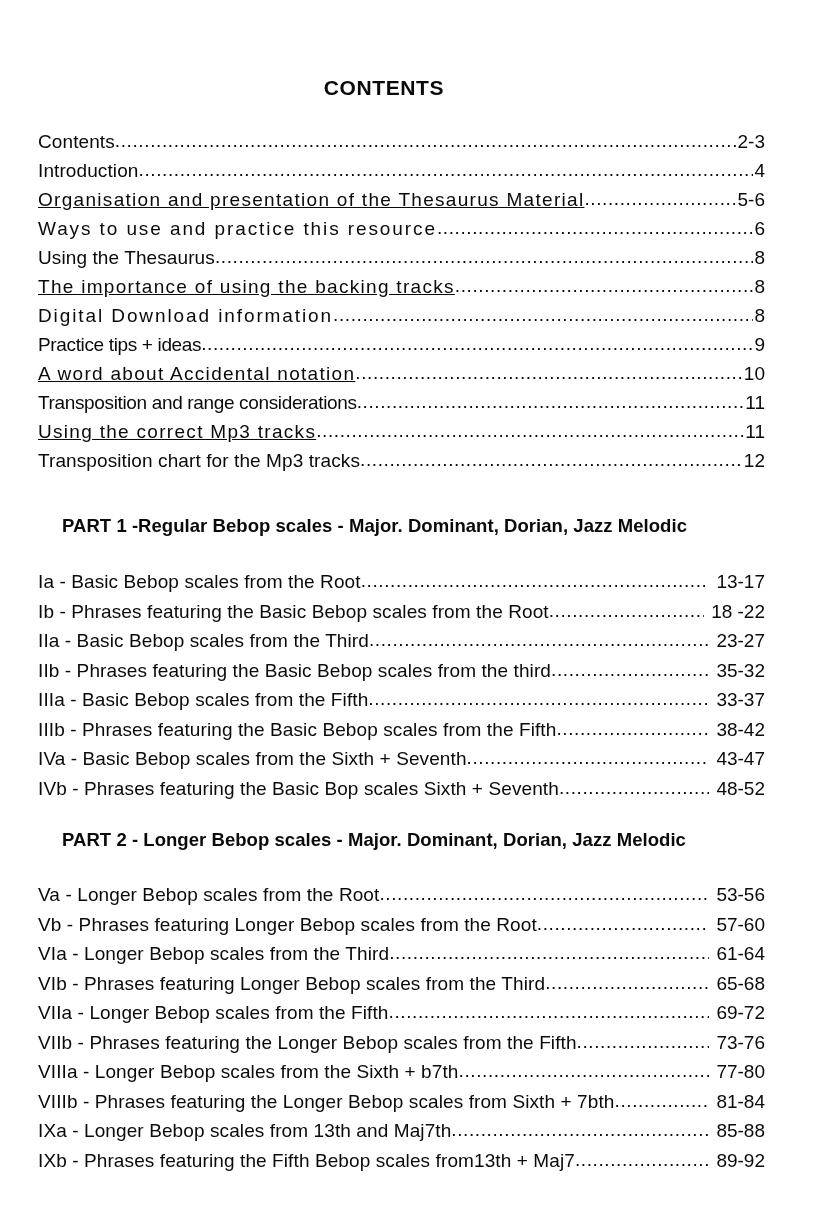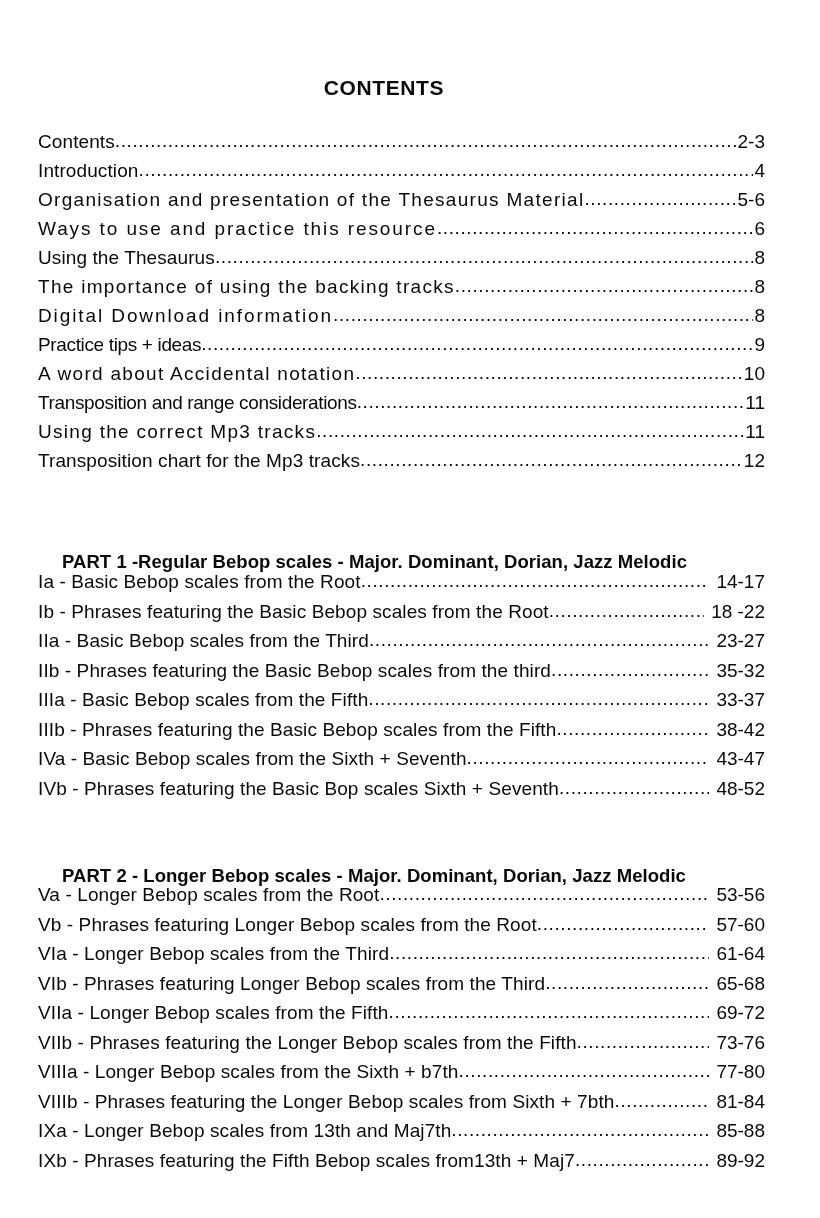--- a/index.html
+++ b/index.html
@@ -74,38 +74,37 @@
   }
   .toc-pages {
     flex: 0 0 auto;
     font-size: 19px;
     text-align: left;
     padding-left: 1px;
   }
 
   
   #front-block .toc-row { height: 29px; line-height: 29px; }
-  #front-block .toc-label.wide { letter-spacing: 1.3px; }
+  #front-block .toc-label.wide { letter-spacing: 1.3px; text-decoration: underline; }
   #front-block .toc-label.xwide { letter-spacing: 1.9px; }
   #front-block .toc-label.narrow { letter-spacing: -0.35px; }
 
   #part1-block .toc-row,
   #part2-block .toc-row { height: 29.5px; line-height: 29.5px; }
 
   .gap-pre { margin-left: 6px; }
 
   
   .part-heading {
     position: absolute;
     left: 62px;
     font-weight: bold;
     font-size: 18.5px;
     letter-spacing: 0.05px;
     white-space: nowrap;
-    margin-top: 36px;
   }
   #part1-heading { top: 503px; }
   #part2-heading { top: 817px; }
 </style>
 </head>
 <body>
 
 <div class="page">
 
   <div class="doc-title">CONTENTS</div>
@@ -172,21 +171,21 @@
         <span class="toc-pages">12</span>
       </div>
     </div>
 
   <div class="part-heading" id="part1-heading">PART 1 -Regular Bebop scales - Major. Dominant, Dorian, Jazz Melodic</div>
 
   <div class="toc-block" id="part1-block">
       <div class="toc-row">
         <span class="toc-label">Ia -  Basic Bebop scales from the Root</span>
         <span class="toc-leader"></span>
-        <span class="toc-pages gap-pre">14-17</span>
+        <span class="toc-pages gap-pre">13-17</span>
       </div>
       <div class="toc-row">
         <span class="toc-label">Ib -  Phrases featuring the Basic Bebop scales from the Root</span>
         <span class="toc-leader"></span>
         <span class="toc-pages gap-pre">18 -22</span>
       </div>
       <div class="toc-row">
         <span class="toc-label">IIa - Basic Bebop scales from the Third</span>
         <span class="toc-leader"></span>
         <span class="toc-pages gap-pre">23-27</span>

